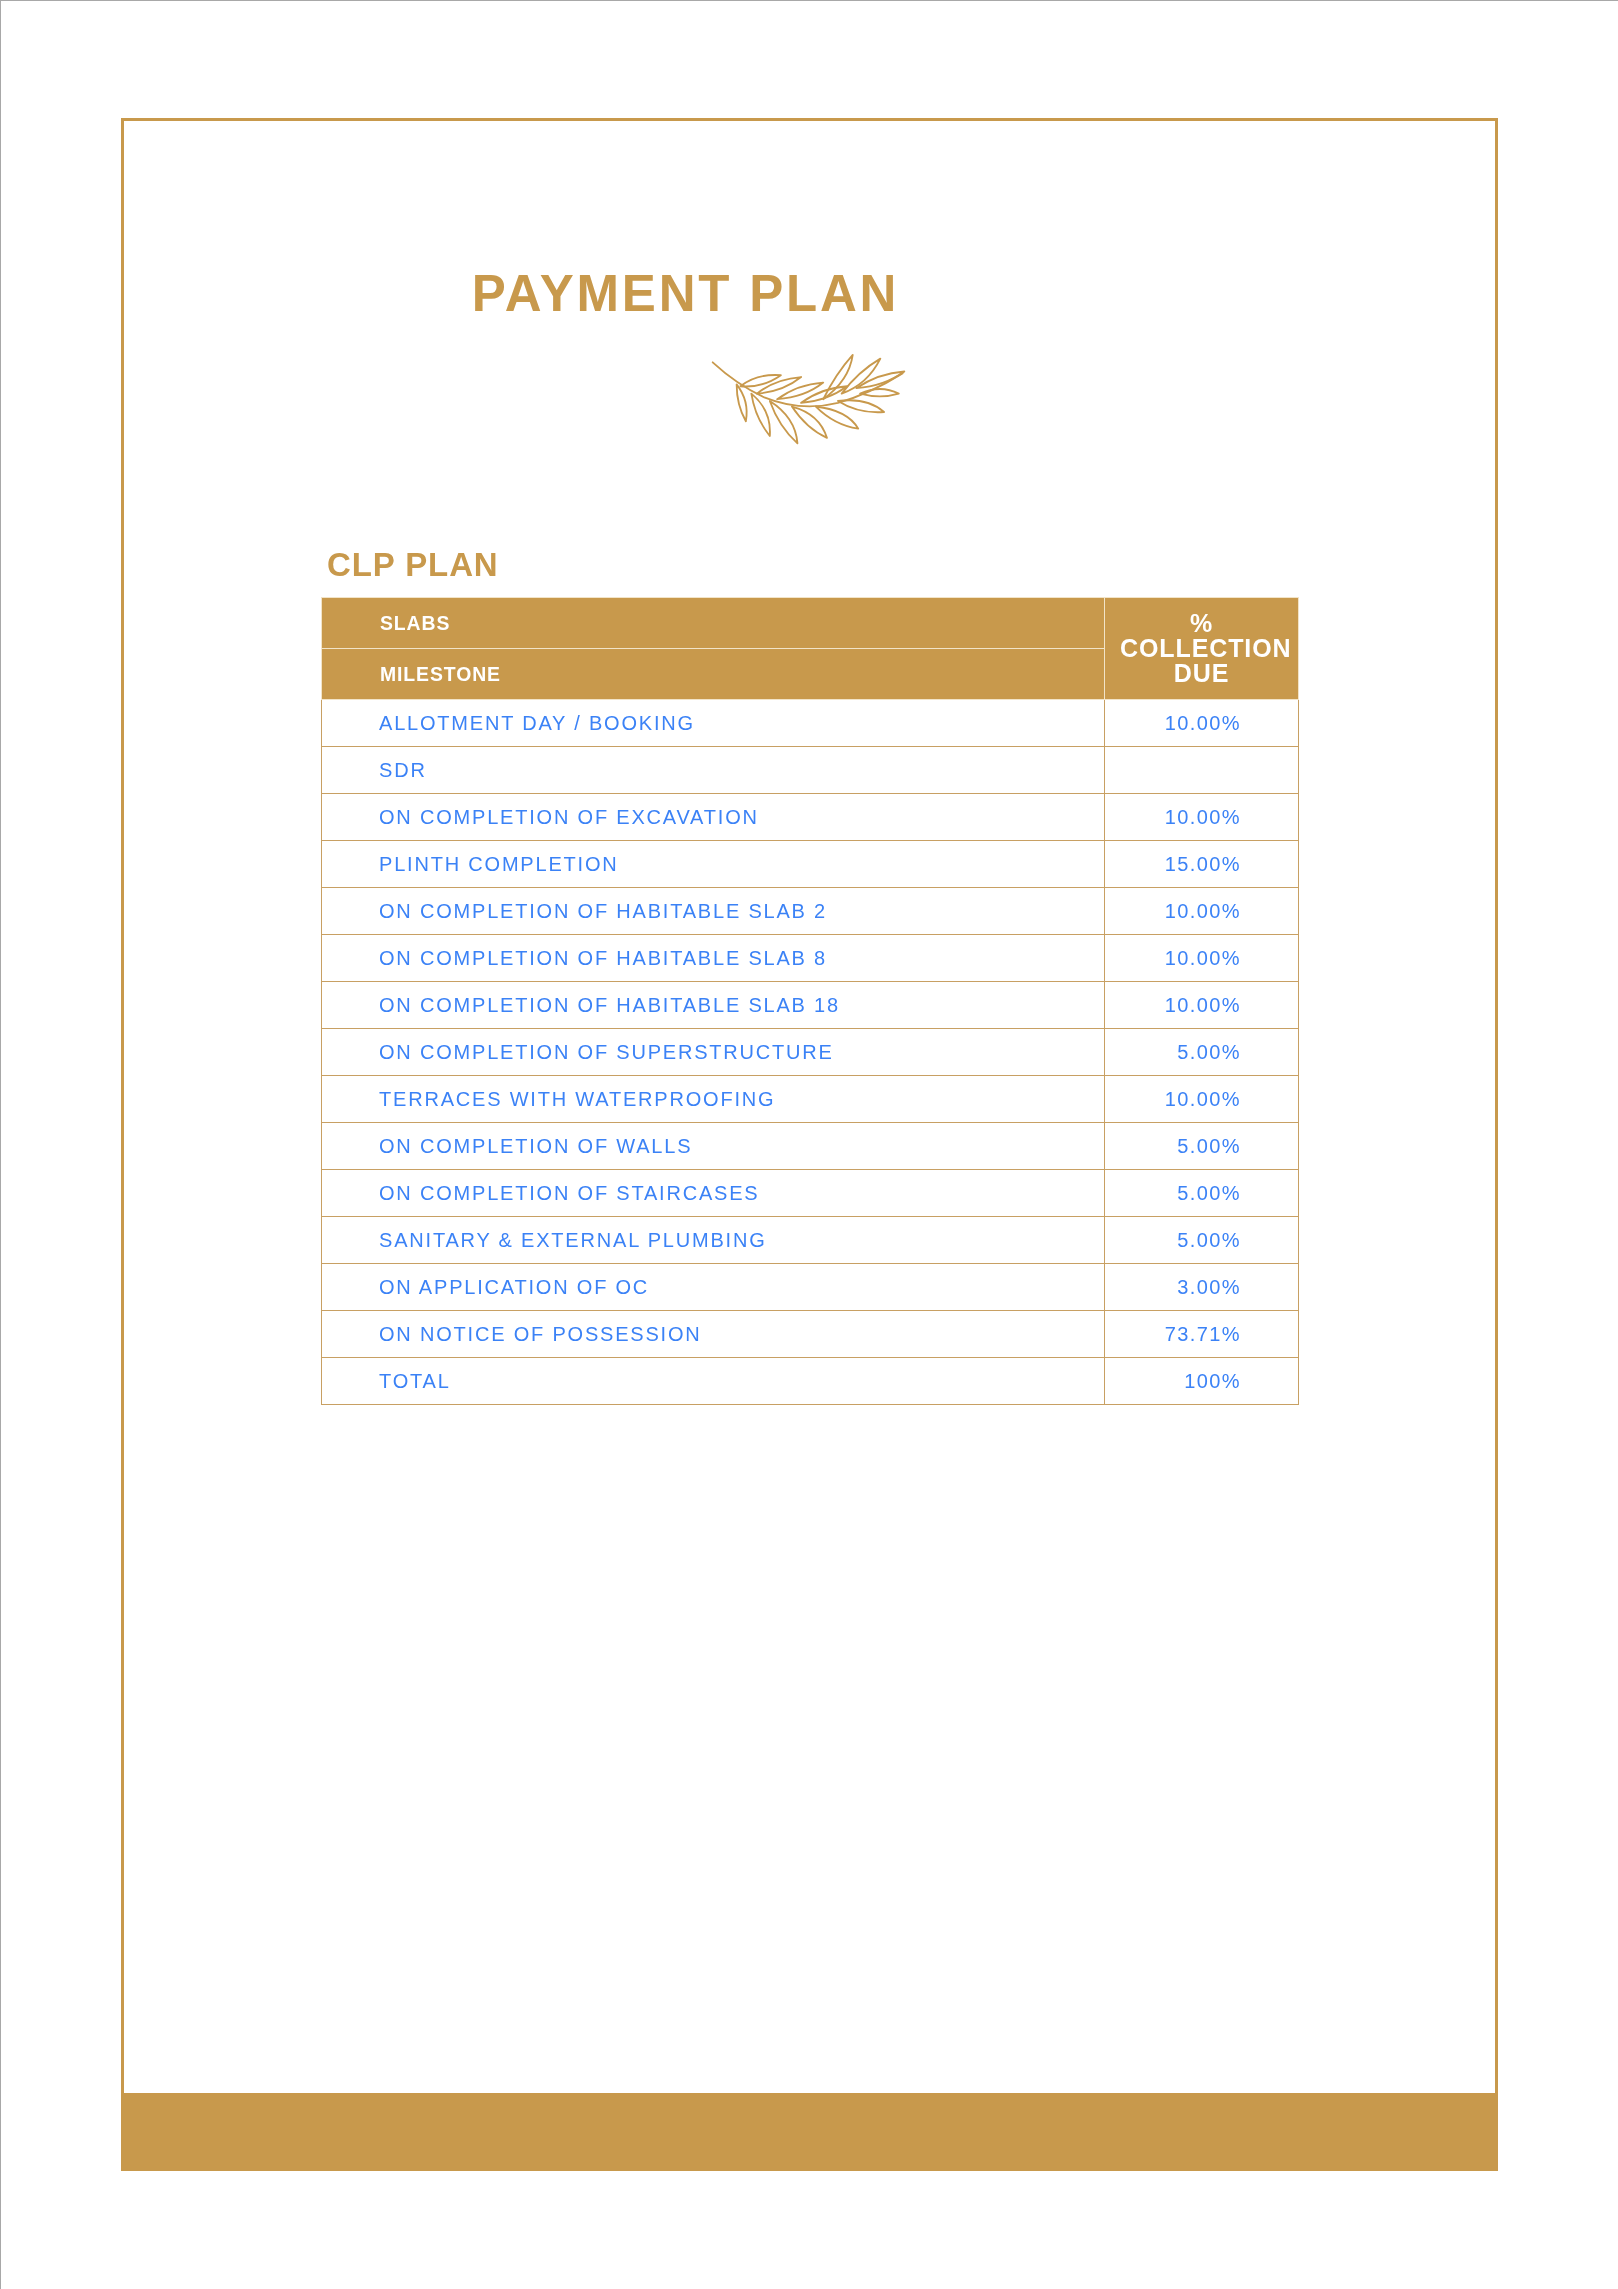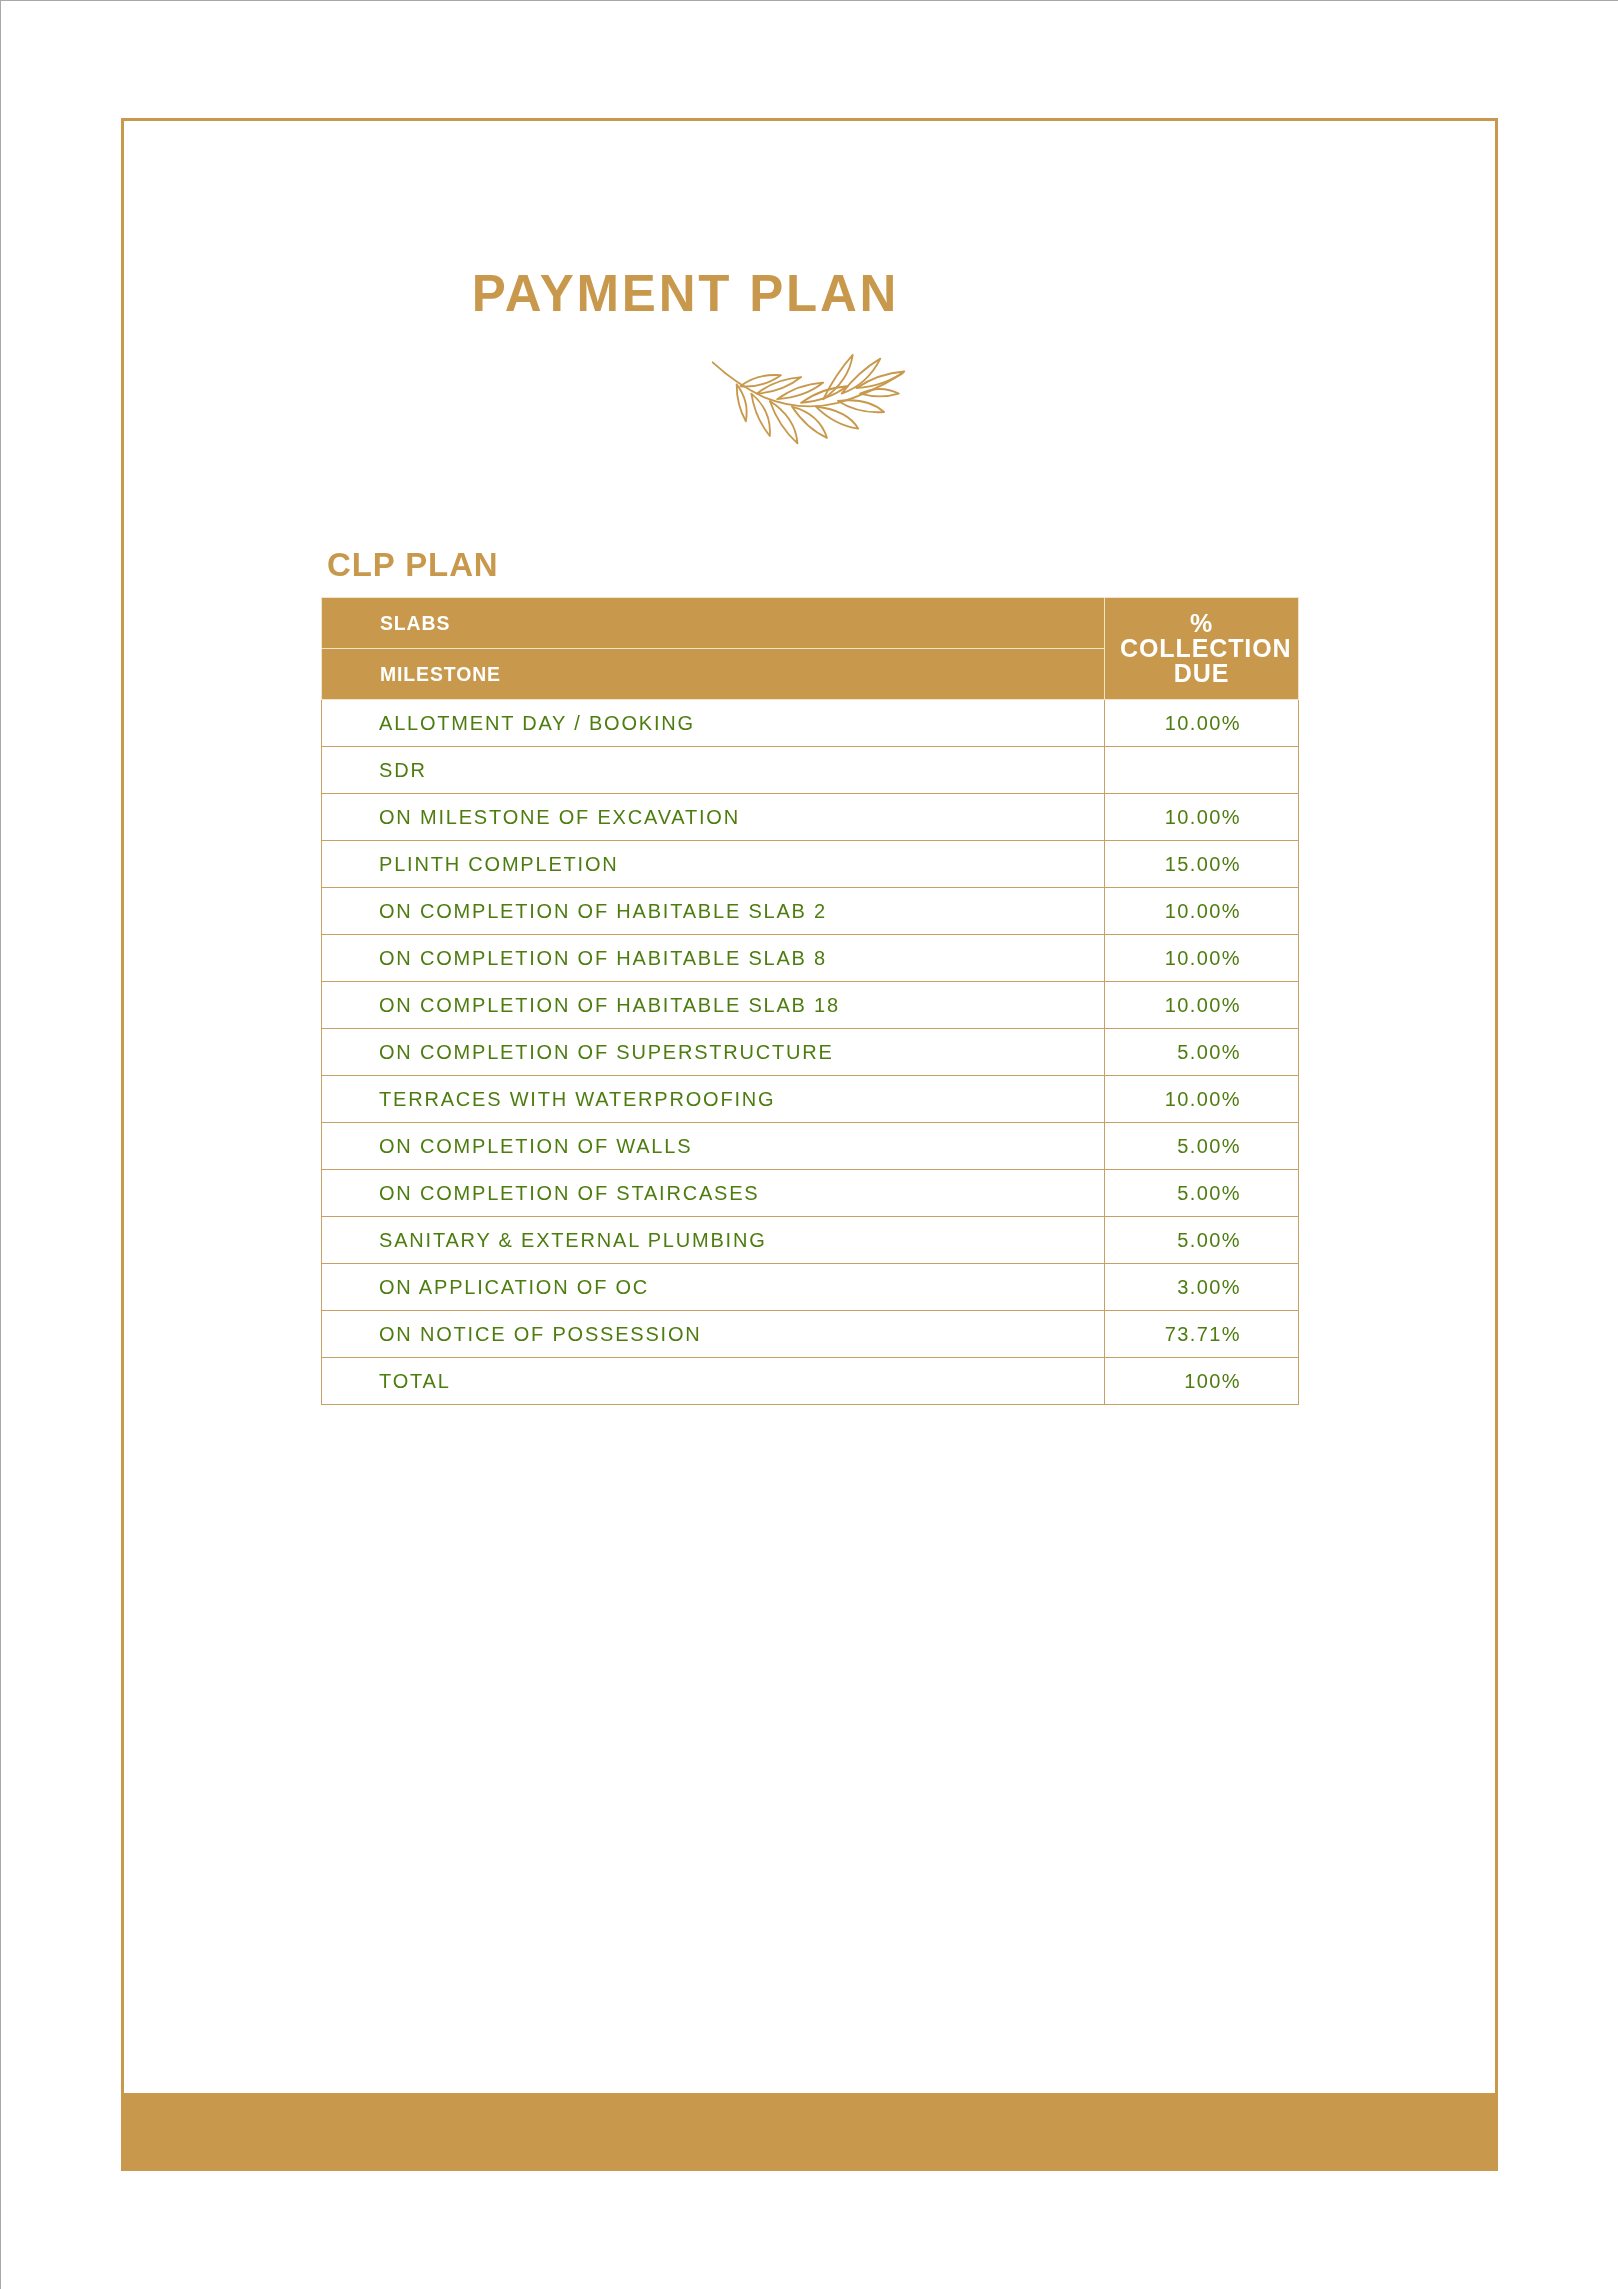--- a/index.html
+++ b/index.html
@@ -8,21 +8,21 @@
   .frame { position: absolute; left: 121px; top: 118px; width: 1377px; height: 2051px; border: 3.7px solid #c8994c; box-sizing: border-box; }
   .footer-band { position: absolute; left: 121px; top: 2093px; width: 1377px; height: 78px; background: #c8994c; }
   .title { position: absolute; left: 0; width: 1371px; top: 264px; text-align: center; color: #c8994c; font-weight: 700; font-size: 51px; letter-spacing: 2.8px; font-family: "Liberation Sans", sans-serif; }
   .leaf { position: absolute; left: 709px; top: 353px; width: 199px; height: 96px; }
   .section-title { position: absolute; left: 327px; top: 546px; color: #c8994c; font-weight: 700; font-size: 33px; letter-spacing: 0.9px; }
   table.plan { position: absolute; left: 321px; top: 597px; width: 976px; border-collapse: collapse; table-layout: fixed; }
   table.plan col.c1 { width: 783px; }
   table.plan col.c2 { width: 194px; }
   table.plan th { background: #c8994c; color: #ffffff; font-weight: 700; font-size: 19.4px; letter-spacing: 0.9px; text-align: left; padding: 0 0 0 58px; height: 50px; border: 1.4px solid #f2e4c8; }
   table.plan th.pct { text-align: center; padding: 0 15px; line-height: 25px; font-size: 25px; }
-  table.plan td { border: 1.8px solid #c8a063; height: 46px; font-size: 20px; color: #4d7c0f; letter-spacing: 1.8px; padding: 0; }
+  table.plan td { border: 1.8px solid #c8a063; height: 46px; font-size: 20px; color: #3b82f6; letter-spacing: 1.8px; padding: 0; }
   table.plan td.ms { padding-left: 57px; }
   table.plan td.val { text-align: right; padding-right: 57px; letter-spacing: 1.4px; }
 </style>
 </head>
 <body>
 
 <div class="page-edge"></div>
 <div class="frame"></div>
 <div class="footer-band"></div>
 
@@ -65,21 +65,21 @@
   <tbody id="plan-body">
       <tr>
         <td class="ms">ALLOTMENT DAY / BOOKING</td>
         <td class="val">10.00%</td>
       </tr>
       <tr>
         <td class="ms">SDR</td>
         <td class="val"></td>
       </tr>
       <tr>
-        <td class="ms">ON MILESTONE OF EXCAVATION</td>
+        <td class="ms">ON COMPLETION OF EXCAVATION</td>
         <td class="val">10.00%</td>
       </tr>
       <tr>
         <td class="ms">PLINTH COMPLETION</td>
         <td class="val">15.00%</td>
       </tr>
       <tr>
         <td class="ms">ON COMPLETION OF HABITABLE SLAB 2</td>
         <td class="val">10.00%</td>
       </tr>

